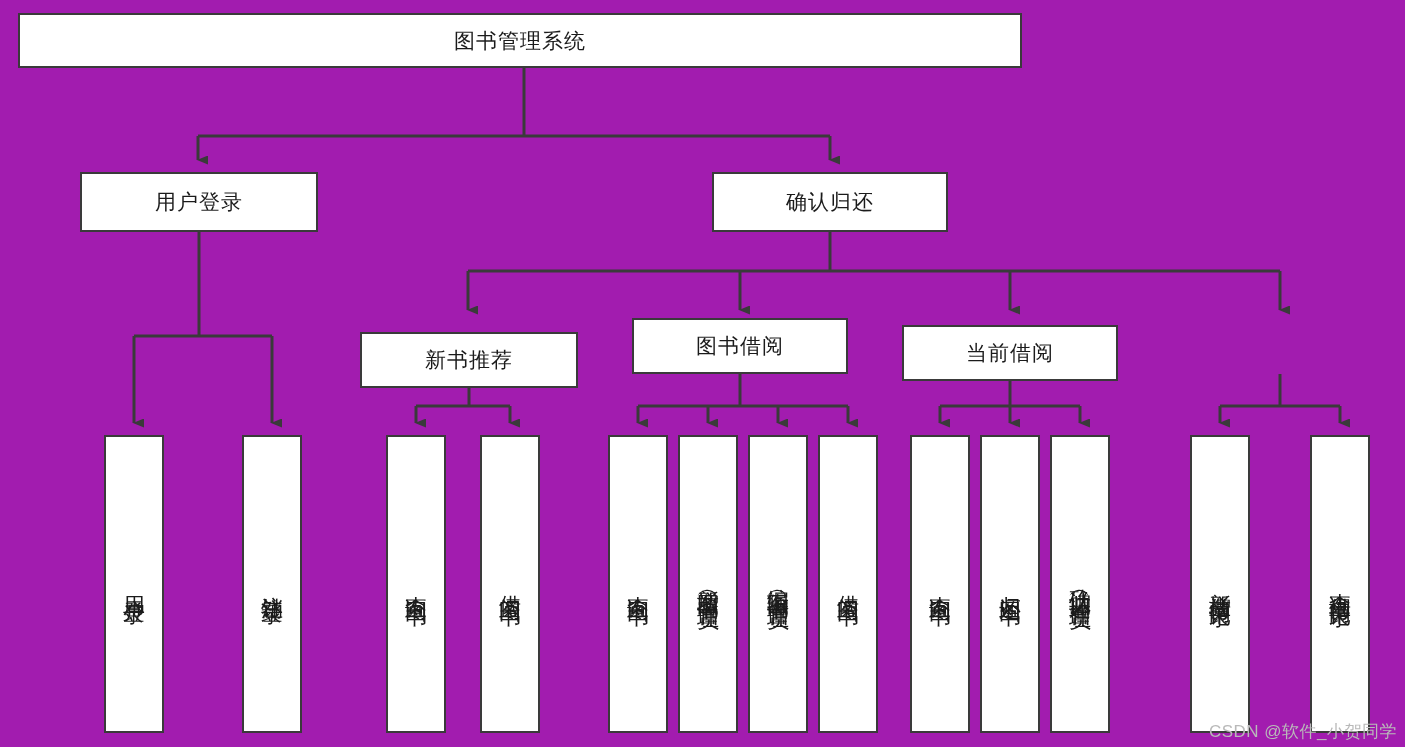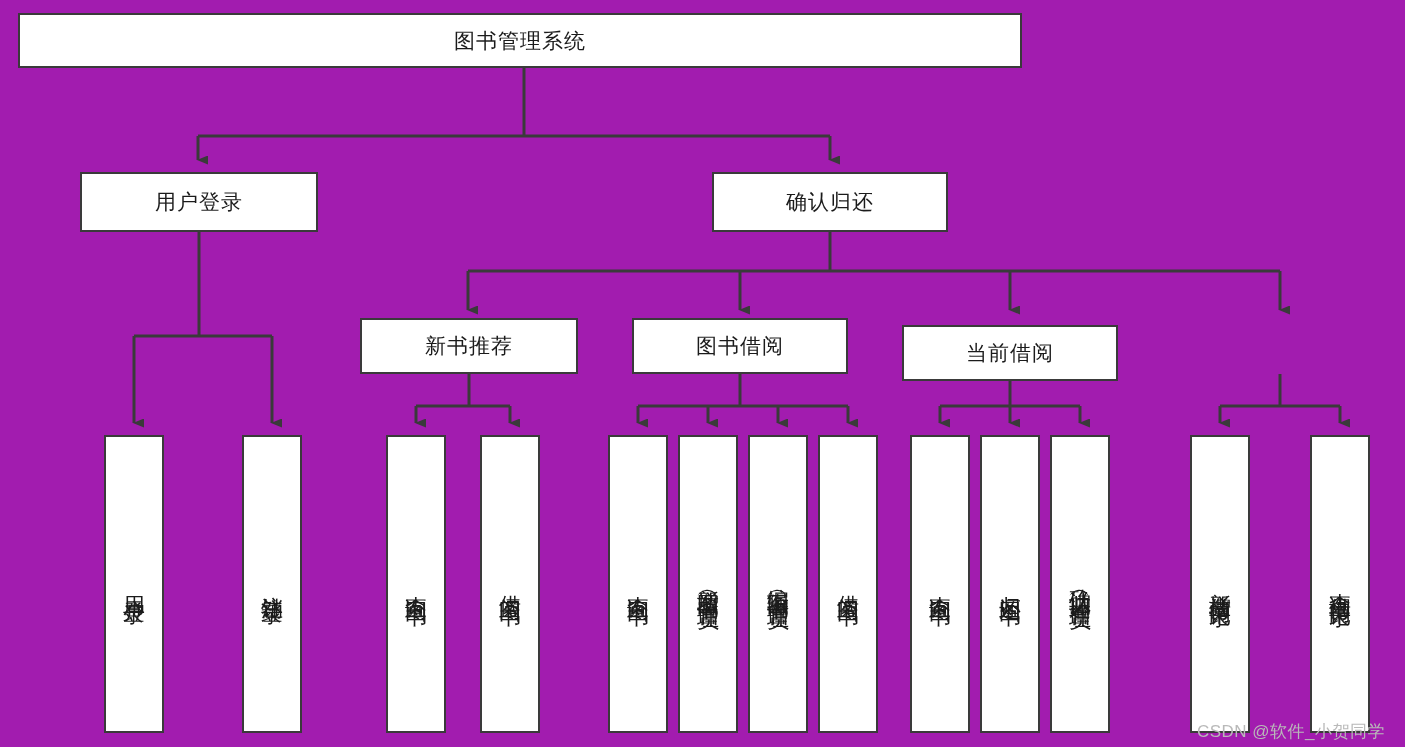--- a/index.html
+++ b/index.html
@@ -51,21 +51,21 @@
     padding: 4px 0;
   }
   .node.vert > span {
     writing-mode: vertical-rl;
     text-orientation: upright;
     display: block;
     text-align: center;
   }
   #watermark {
     position: absolute;
-    right: 20px;
+    right: 8px;
     bottom: 4px;
     font-size: 17px;
     color: #b9b9b9;
     letter-spacing: 0.5px;
     user-select: none;
   }
 </style>
 </head>
 <body>
 
@@ -125,21 +125,21 @@
     <span>图书管理系统</span>
   </div>
 
   <div class="node horiz" style="left:80px; top:172px; width:238px; height:60px;">
     <span>用户登录</span>
   </div>
   <div class="node horiz" style="left:712px; top:172px; width:236px; height:60px;">
     <span>确认归还</span>
   </div>
 
-  <div class="node horiz" style="left:360px; top:318px; width:218px; height:56px;">
+  <div class="node horiz" style="left:360px; top:332px; width:218px; height:56px;">
     <span>新书推荐</span>
   </div>
   <div class="node horiz" style="left:632px; top:318px; width:216px; height:56px;">
     <span>图书借阅</span>
   </div>
   <div class="node horiz" style="left:902px; top:318px; width:216px; height:56px;margin-top:7px;">
     <span>当前借阅</span>
   </div>
 
   <div class="node vert" style="left:104px; top:435px; width:60px; height:298px;">

